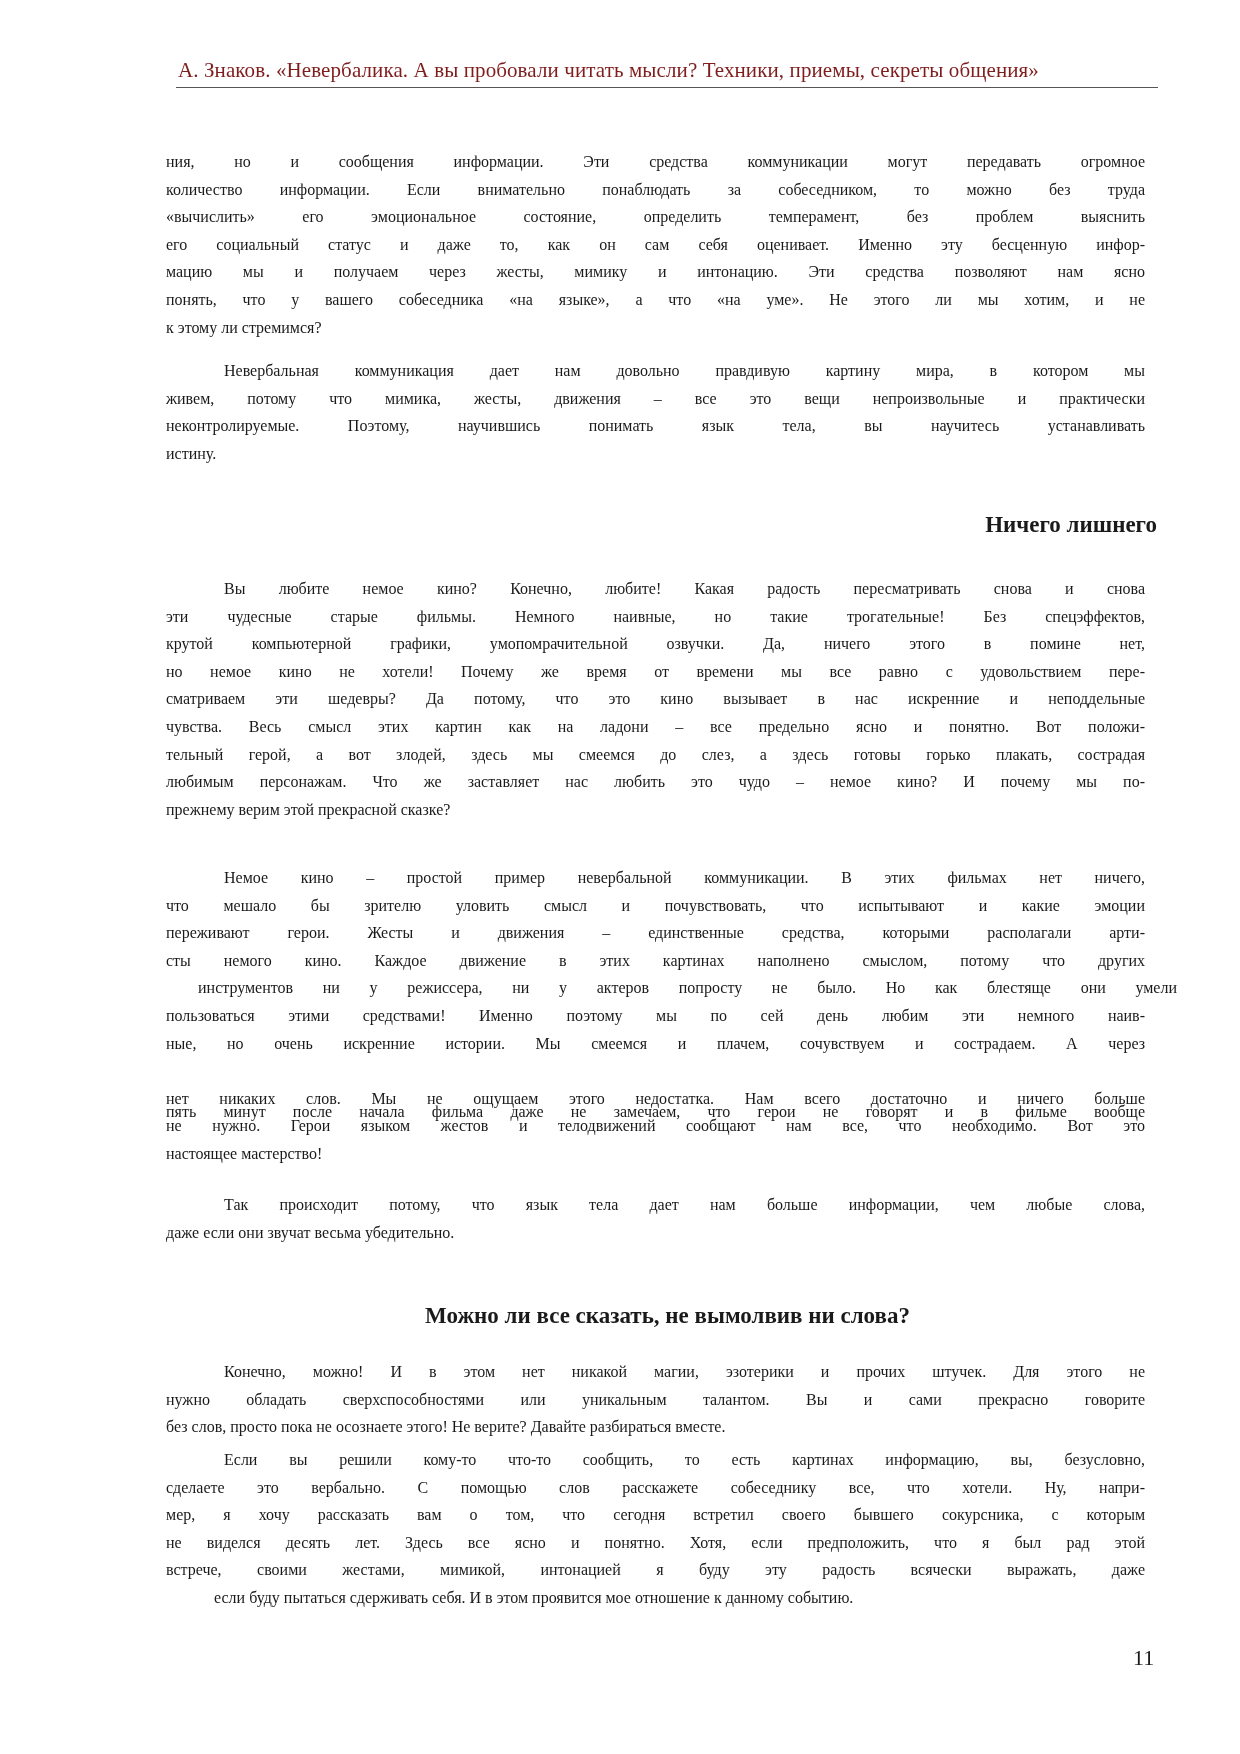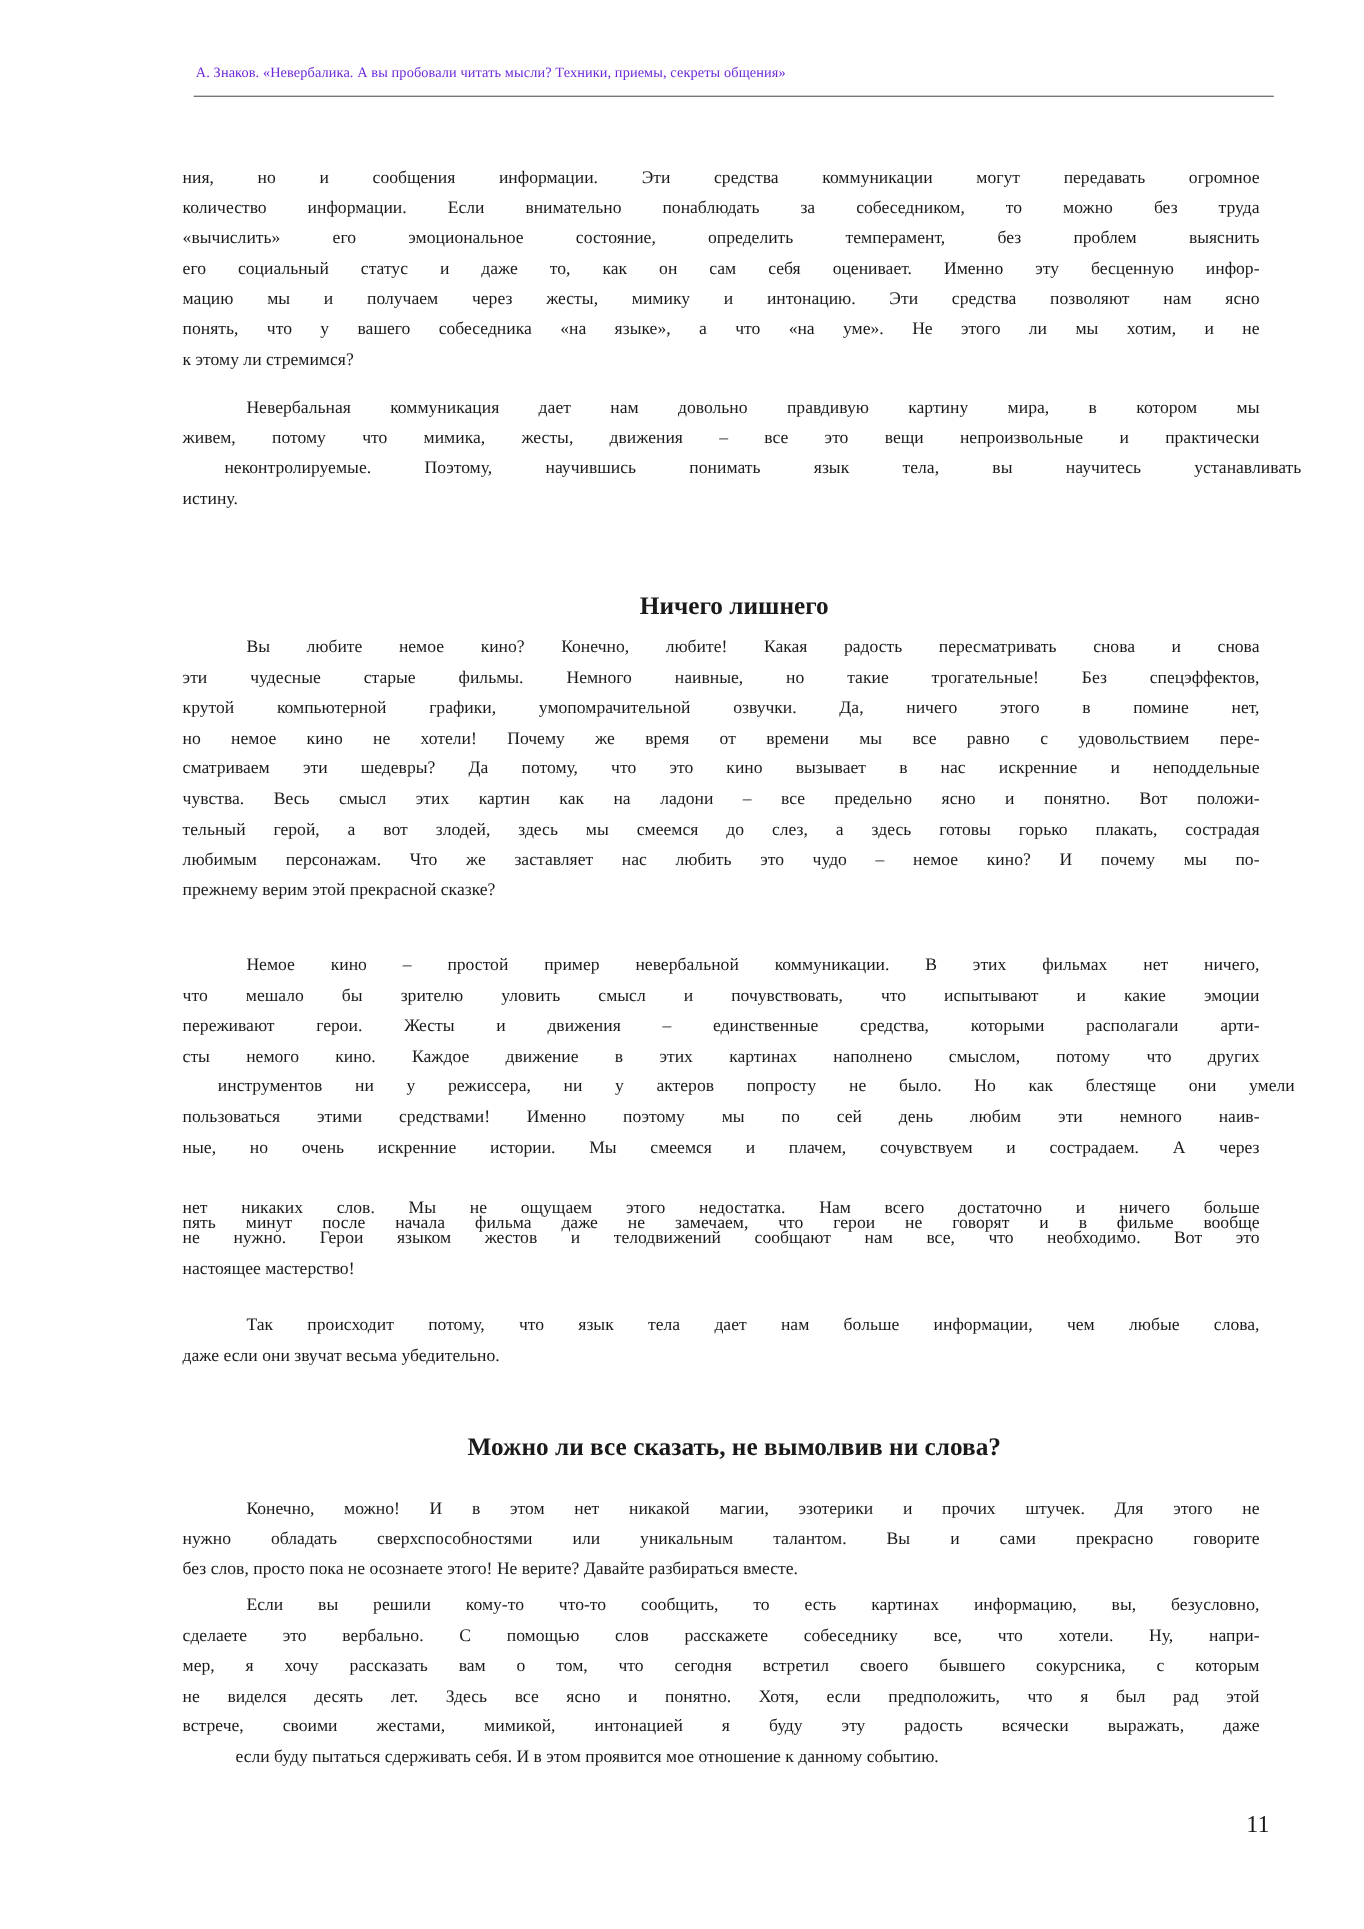--- a/index.html
+++ b/index.html
@@ -1,17 +1,17 @@
 <!DOCTYPE html>
 <html><head>
 <meta charset="utf-8">
 <style>
   html, body { margin: 0; padding: 0; background: #ffffff; }
   body { width: 1240px; height: 1754px; position: relative; overflow: hidden; font-family: "Liberation Serif", "DejaVu Serif", serif; color: #1a1a1a; }
-  .running-head { position: absolute; left: 178px; top: 58px; width: 900px; font-size: 13px; color: #6d28d9; letter-spacing: 0.1px; white-space: nowrap; }
+  .running-head { position: absolute; left: 178px; top: 58px; width: 900px; font-size: 21px; color: #7f1d1d; letter-spacing: 0.1px; white-space: nowrap; }
   .head-rule { position: absolute; left: 176px; top: 87px; width: 982px; height: 0; border-top: 1.5px solid #555; }
   .line { position: absolute; left: 166px; width: 979px; font-size: 16px; line-height: 30px; white-space: nowrap; text-align: justify; text-align-last: justify; }
   .line.last { text-align-last: left; }
   .line.indent { padding-left: 58px; width: 921px; }
   .heading { position: absolute; left: 178px; width: 979px; text-align: center; font-weight: bold; font-size: 23px; line-height: 30px; }
   .page-number { position: absolute; left: 1133px; top: 1645px; font-size: 22px; }
 </style>
 </head>
 <body>
 
@@ -21,23 +21,23 @@
 <div id="content">
     <div class="line" style="top: 147px;">ния, но и сообщения информации. Эти средства коммуникации могут передавать огромное</div>
     <div class="line" style="top: 174.6px;">количество информации. Если внимательно понаблюдать за собеседником, то можно без труда</div>
     <div class="line" style="top: 202.2px;">«вычислить» его эмоциональное состояние, определить темперамент, без проблем выяснить</div>
     <div class="line" style="top: 229.8px;">его социальный статус и даже то, как он сам себя оценивает. Именно эту бесценную инфор-</div>
     <div class="line" style="top: 257.4px;">мацию мы и получаем через жесты, мимику и интонацию. Эти средства позволяют нам ясно</div>
     <div class="line" style="top: 285px;">понять, что у вашего собеседника «на языке», а что «на уме». Не этого ли мы хотим, и не</div>
     <div class="line last" style="top: 312.6px;">к этому ли стремимся?</div>
     <div class="line indent" style="top: 356px;">Невербальная коммуникация дает нам довольно правдивую картину мира, в котором мы</div>
     <div class="line" style="top: 383.6px;">живем, потому что мимика, жесты, движения – все это вещи непроизвольные и практически</div>
-    <div class="line" style="top: 411.2px; margin-left: 38px;">неконтролируемые. Поэтому, научившись понимать язык тела, вы научитесь устанавливать</div>
+    <div class="line" style="top: 411.2px;">неконтролируемые. Поэтому, научившись понимать язык тела, вы научитесь устанавливать</div>
     <div class="line last" style="top: 438.8px;">истину.</div>
-    <div class="heading" style="top: 536px;">Ничего лишнего</div>
+    <div class="heading" style="top: 510px; text-align: right;">Ничего лишнего</div>
     <div class="line indent" style="top: 574px;">Вы любите немое кино? Конечно, любите! Какая радость пересматривать снова и снова</div>
     <div class="line" style="top: 601.6px;">эти чудесные старые фильмы. Немного наивные, но такие трогательные! Без спецэффектов,</div>
     <div class="line" style="top: 629.2px;">крутой компьютерной графики, умопомрачительной озвучки. Да, ничего этого в помине нет,</div>
     <div class="line" style="top: 656.8px;">но немое кино не хотели! Почему же время от времени мы все равно с удовольствием пере-</div>
     <div class="line" style="top: 684.4px;">сматриваем эти шедевры? Да потому, что это кино вызывает в нас искренние и неподдельные</div>
     <div class="line" style="top: 712px;">чувства. Весь смысл этих картин как на ладони – все предельно ясно и понятно. Вот положи-</div>
     <div class="line" style="top: 739.6px;">тельный герой, а вот злодей, здесь мы смеемся до слез, а здесь готовы горько плакать, сострадая</div>
     <div class="line" style="top: 767.2px;">любимым персонажам. Что же заставляет нас любить это чудо – немое кино? И почему мы по-</div>
     <div class="line last" style="top: 794.8px;">прежнему верим этой прекрасной сказке?</div>
     <div class="line indent" style="top: 863px;">Немое кино – простой пример невербальной коммуникации. В этих фильмах нет ничего,</div>

